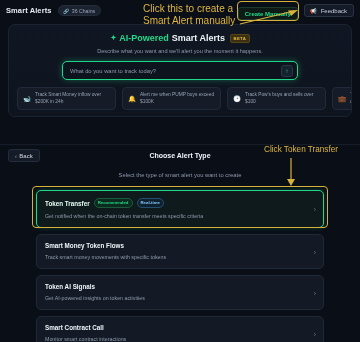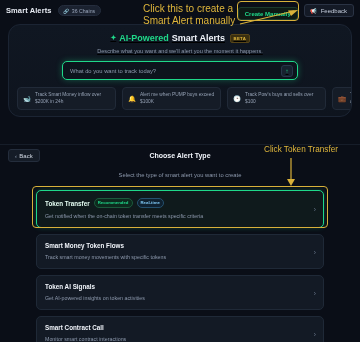--- a/index.html
+++ b/index.html
@@ -44,23 +44,22 @@
   .anno { position: absolute; color: #e0b73c; font-size: 10px; line-height: 11.5px; z-index: 9; }
   #anno-create { left: 143px; top: 3px; width: 115px; }
   #anno-token { left: 248px; top: 144px; width: 110px; font-size: 8.2px; margin-left: 16px; }
 
   .arrow-svg { position: absolute; z-index: 9; pointer-events: none; }
 
   
   .hero {
     position: absolute; left: 8px; top: 24px; width: 344px; height: 93px;
     background: linear-gradient(180deg,#101722 0%, #0e141e 100%);
-    border: 1px solid #1b2433; border-radius: 12px;
+    border: 1px solid #1b2433; border-radius: 7px;
     overflow: hidden;
-    text-decoration: underline;
   }
   .hero-title {
     margin-top: 8px; text-align: center; font-size: 9px; font-weight: bold;
     display: flex; align-items: center; justify-content: center; gap: 3px;
   }
   .hero-title .spark { color: #1fd88a; font-size: 7px; }
   .hero-title .g { color: #1fd88a; }
   .hero-title .w { color: #f0f4fa; }
   .beta {
     background: #3a2f10; color: #e0b73c; border: 1px solid #584517;

